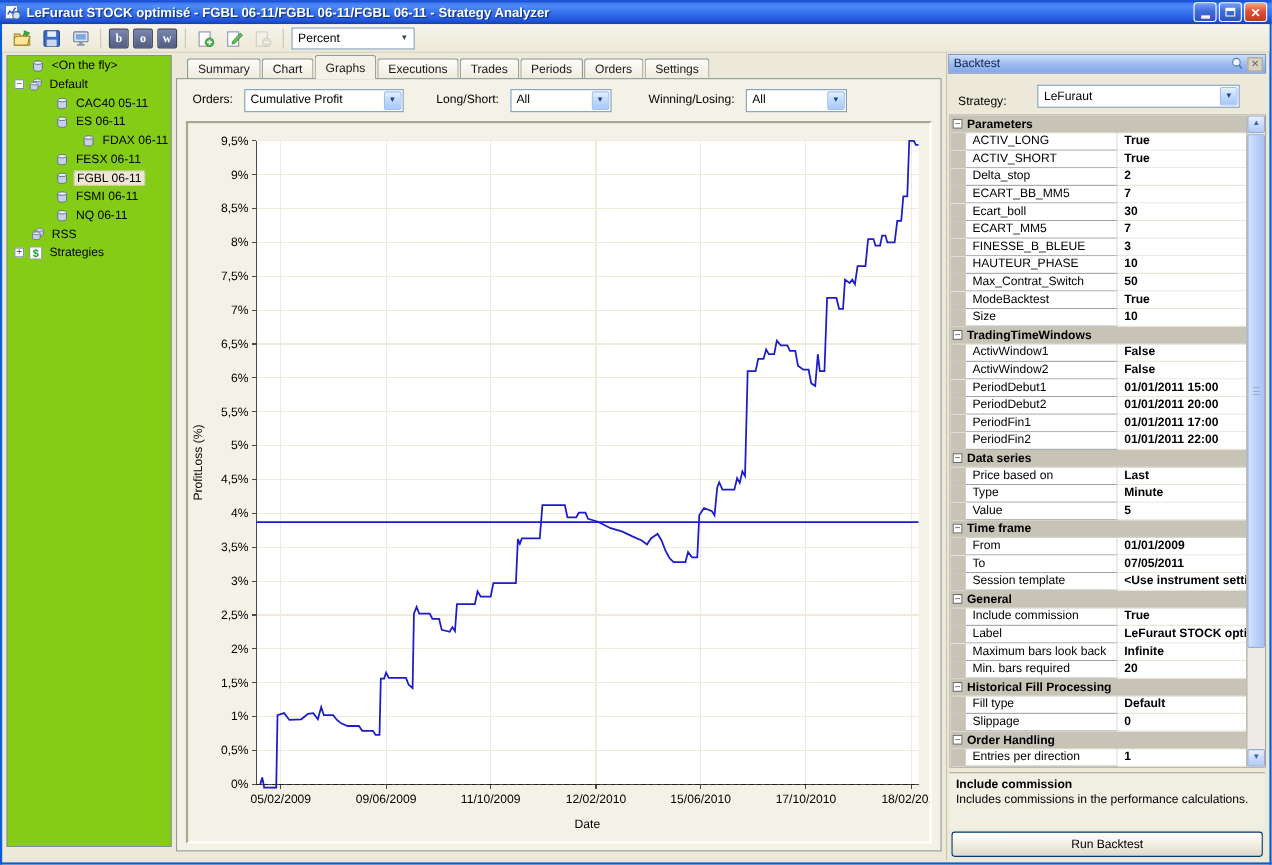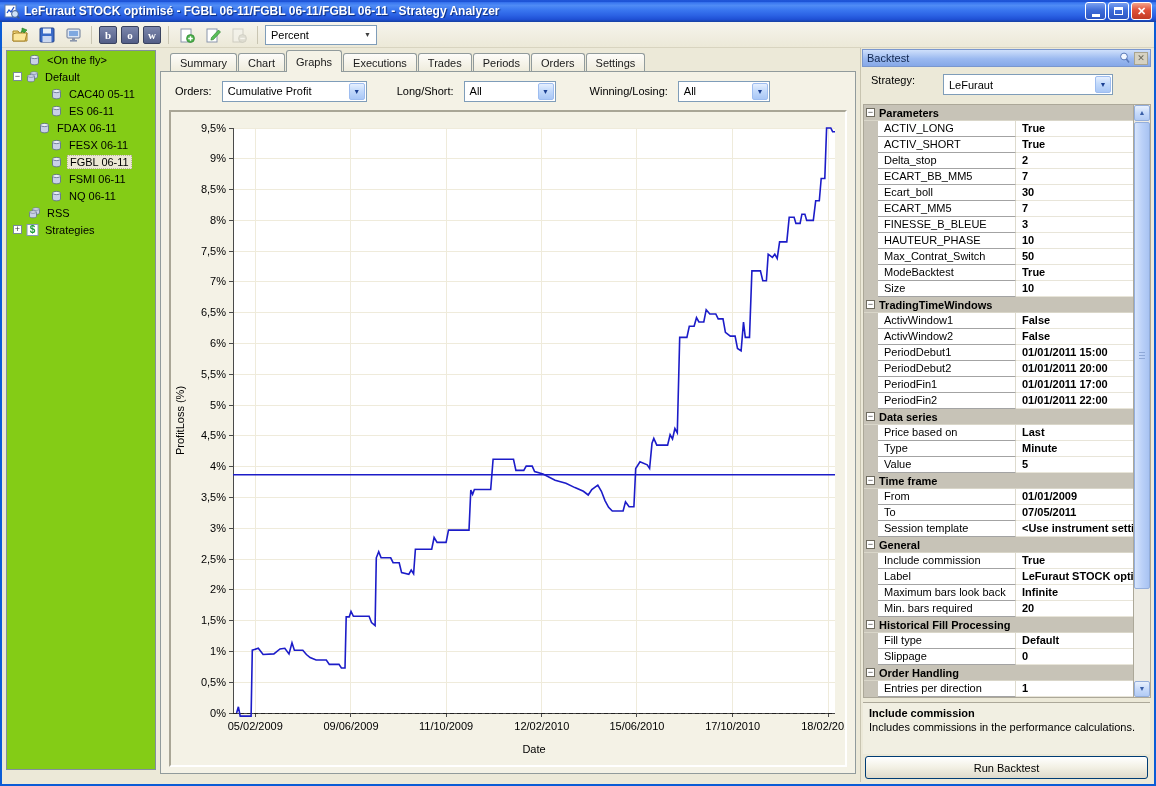--- a/index.html
+++ b/index.html
@@ -63,23 +63,23 @@
 
   
   .right-panel { position:absolute; right:2px; top:48px; width:292px; bottom:2px; background:#ECE9D8; border-left:1px solid #C8C4B0; }
   .panel-header { position:absolute; left:1px; right:1px; top:1px; height:18px;
     background:linear-gradient(180deg,#CFE0FB,#9BB9F0 55%,#86A8E8); border:1px solid #7A97CE;
     display:flex; align-items:center; font-size:11px; color:#10264F; padding-left:4px; }
   .panel-header .ph-title { flex:1; }
   .ph-icon { width:14px; height:13px; margin-right:2px; display:flex; align-items:center; justify-content:center; }
   .ph-close { width:14px; height:13px; margin-right:2px; background:#D6D2C2; border:1px solid #A8A490; color:#6A675B;
     font-size:9px; line-height:10px; text-align:center; }
-  .strategy-row { position:absolute; left:0; right:0; top:26px; height:24px; display:flex; align-items:flex-start; font-size:11px; }
+  .strategy-row { position:absolute; left:0; right:0; top:26px; height:24px; display:flex; align-items:flex-end; font-size:11px; }
   .strategy-row .s-label { margin-left:10px; width:72px; }
-  .strategy-row .combo { width:170px; }
+  .strategy-row .combo { width:184px; }
 
   .prop-grid { position:absolute; left:2px; width:288px; top:56px; height:594px; background:#fff; border:1px solid #ACA899; overflow:hidden; }
   .grid-rows { position:absolute; left:0; top:0; right:17px; }
   .g-row { height:16px; display:flex; font-size:11px; overflow:hidden; }
   .g-row.group { background:#C7C3B7; font-weight:bold; align-items:center; border-bottom:1px solid #D9D6C9; }
   .g-row.group .gbox { width:9px; height:9px; border:1px solid #6F6C60; background:#fff; font-weight:normal; color:#404040;
     font-size:9px; line-height:7px; text-align:center; margin:0 4px 0 2px; flex:none; }
   .g-gutter { width:14px; background:#C7C3B7; flex:none; }
   .g-name { width:138px; flex:none; padding:1px 0 0 6px; border-right:1px solid #DEDBCE; border-bottom:1px solid #a3a3a3;
     white-space:nowrap; overflow:hidden; }
@@ -205,21 +205,21 @@
         </svg>
         <span class="t-label">CAC40 05-11</span>
       </div>
       <div class="tree-row" style="padding-left: 43px;">
         <svg class="t-icon" width="13" height="12" viewBox="0 0 13 12">
           <path d="M2.5 3 v6 c0 1.1 1.8 1.8 4 1.8 s4-.7 4-1.8 V3" fill="#C9D1E8" stroke="#5A6A8A" stroke-width="0.8"></path>
           <ellipse cx="6.5" cy="3" rx="4" ry="1.6" fill="#EAEEF9" stroke="#5A6A8A" stroke-width="0.8"></ellipse>
         </svg>
         <span class="t-label">ES 06-11</span>
       </div>
-      <div class="tree-row" style="padding-left: 31px;">
+      <div class="tree-row" style="padding-left: 31px; justify-content: flex-end;">
         <svg class="t-icon" width="13" height="12" viewBox="0 0 13 12">
           <path d="M2.5 3 v6 c0 1.1 1.8 1.8 4 1.8 s4-.7 4-1.8 V3" fill="#C9D1E8" stroke="#5A6A8A" stroke-width="0.8"></path>
           <ellipse cx="6.5" cy="3" rx="4" ry="1.6" fill="#EAEEF9" stroke="#5A6A8A" stroke-width="0.8"></ellipse>
         </svg>
         <span class="t-label">FDAX 06-11</span>
       </div>
       <div class="tree-row" style="padding-left: 43px;">
         <svg class="t-icon" width="13" height="12" viewBox="0 0 13 12">
           <path d="M2.5 3 v6 c0 1.1 1.8 1.8 4 1.8 s4-.7 4-1.8 V3" fill="#C9D1E8" stroke="#5A6A8A" stroke-width="0.8"></path>
           <ellipse cx="6.5" cy="3" rx="4" ry="1.6" fill="#EAEEF9" stroke="#5A6A8A" stroke-width="0.8"></ellipse>

